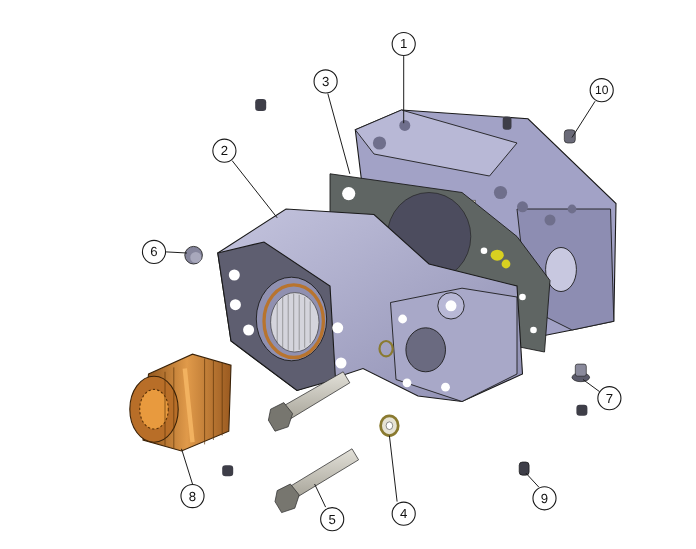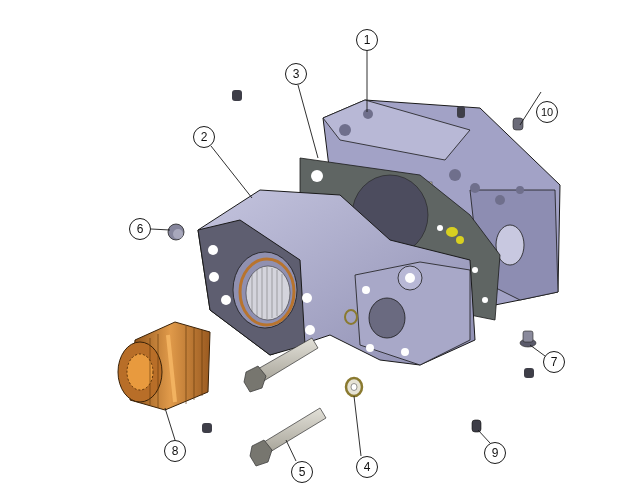--- a/index.html
+++ b/index.html
@@ -168,16 +168,16 @@
     </div>
   <div class="callout" style="left:543px;top:351px;">
       <span>7</span>
     </div>
   <div class="callout" style="left:164px;top:440px;">
       <span>8</span>
     </div>
   <div class="callout" style="left:484px;top:442px;">
       <span>9</span>
     </div>
-  <div class="callout wide" style="left:536px;top:71px;margin-top:30px;">
+  <div class="callout wide" style="left:536px;top:71px;">
       <span>10</span>
     </div>
 </div>
 
 </body></html>

